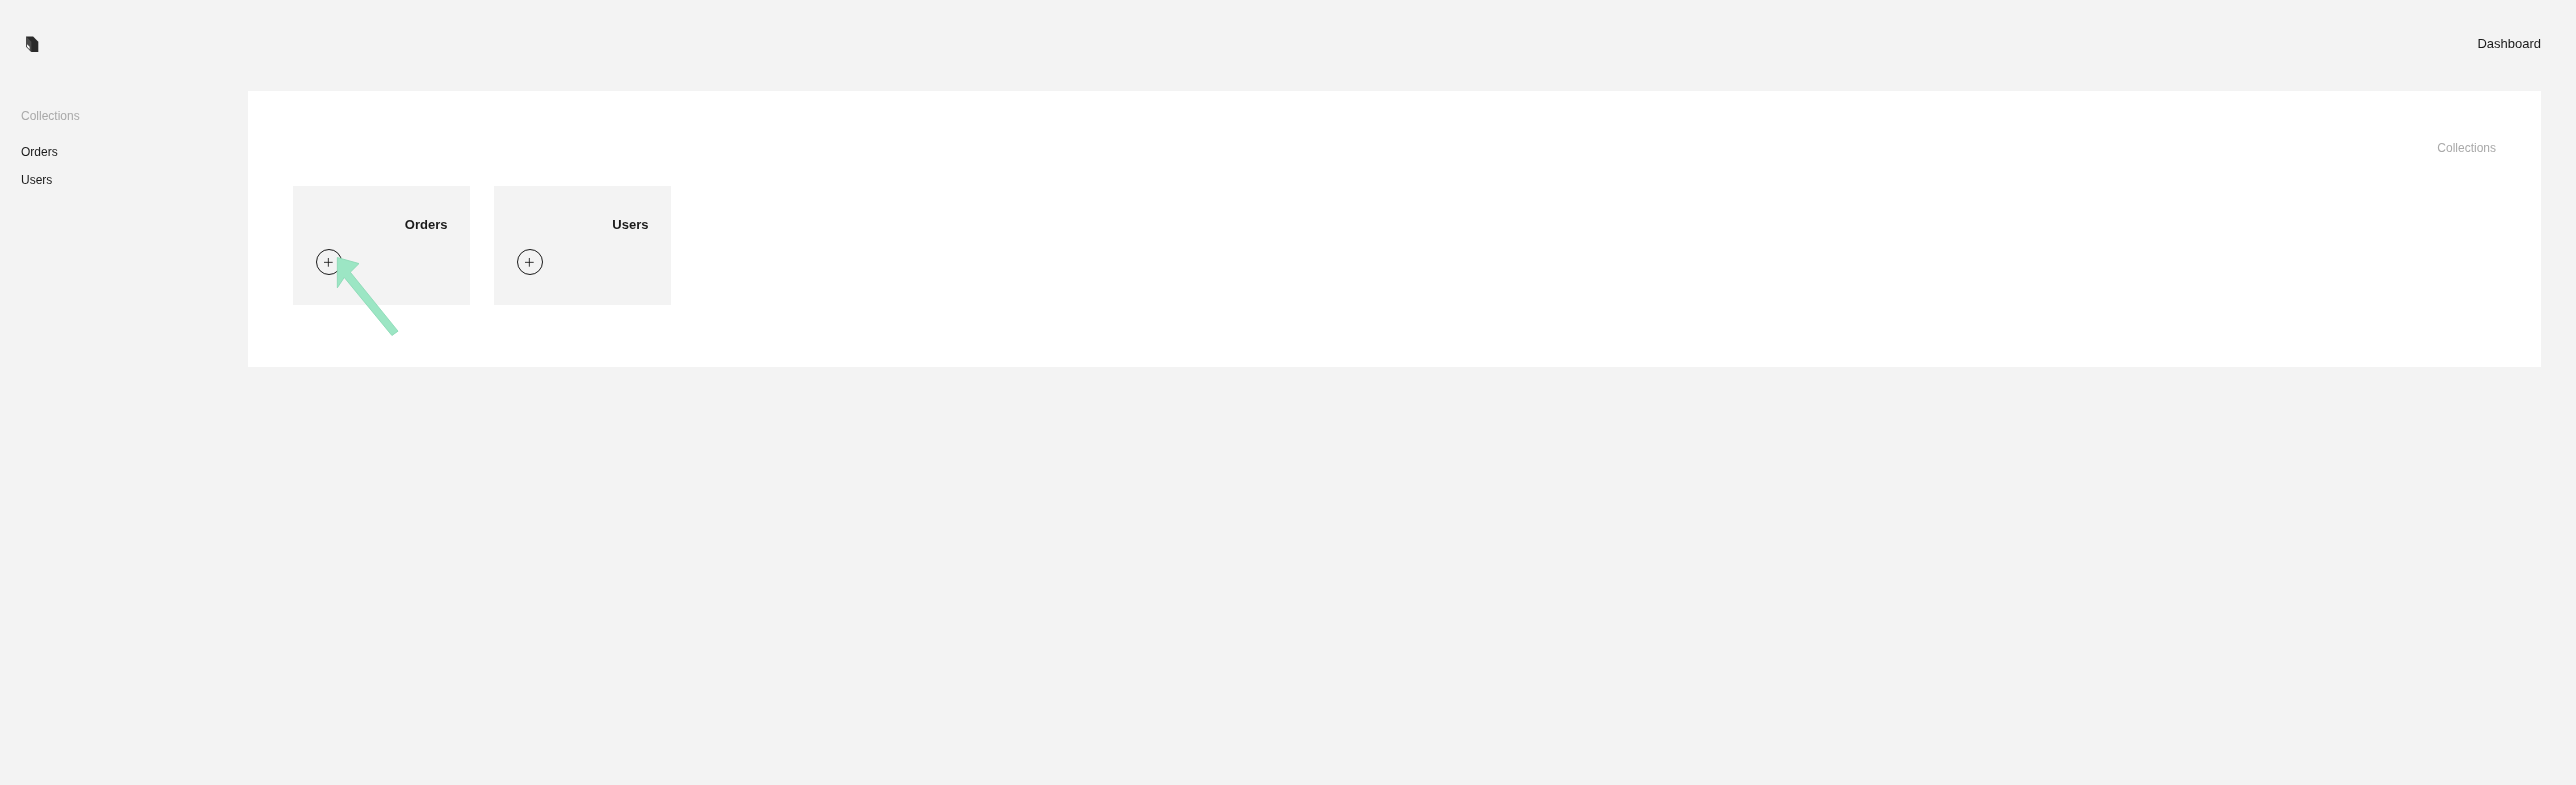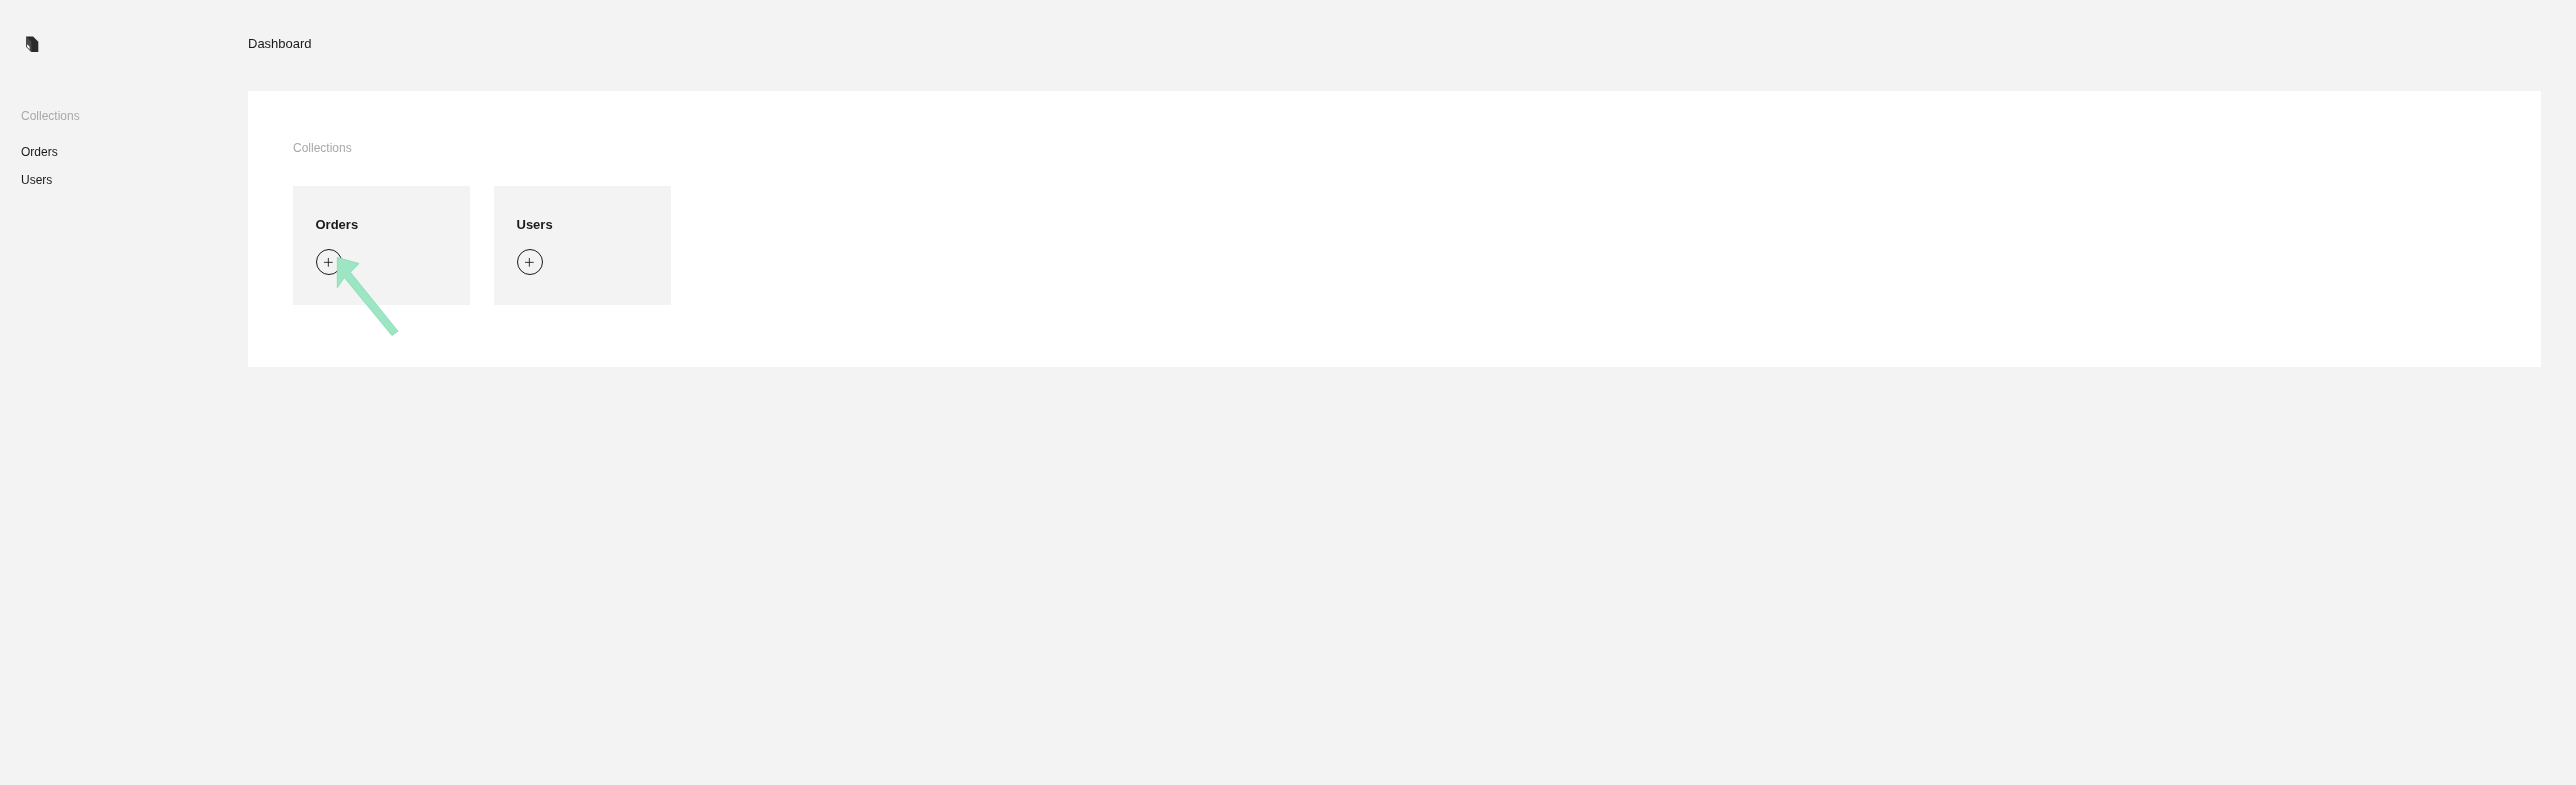--- a/index.html
+++ b/index.html
@@ -47,20 +47,21 @@
       color: #1a1a1a;
       font-size: 12px;
       font-weight: 400;
       padding: 7px 0;
       cursor: pointer;
     }
     
     .main {
       flex: 1;
       padding: 36px 35px 35px 0;
+      text-align: right;
     }
     
     .page-title {
       font-size: 13px;
       font-weight: 400;
       color: #1a1a1a;
       margin-bottom: 40px;
     }
     
     .content-panel {

